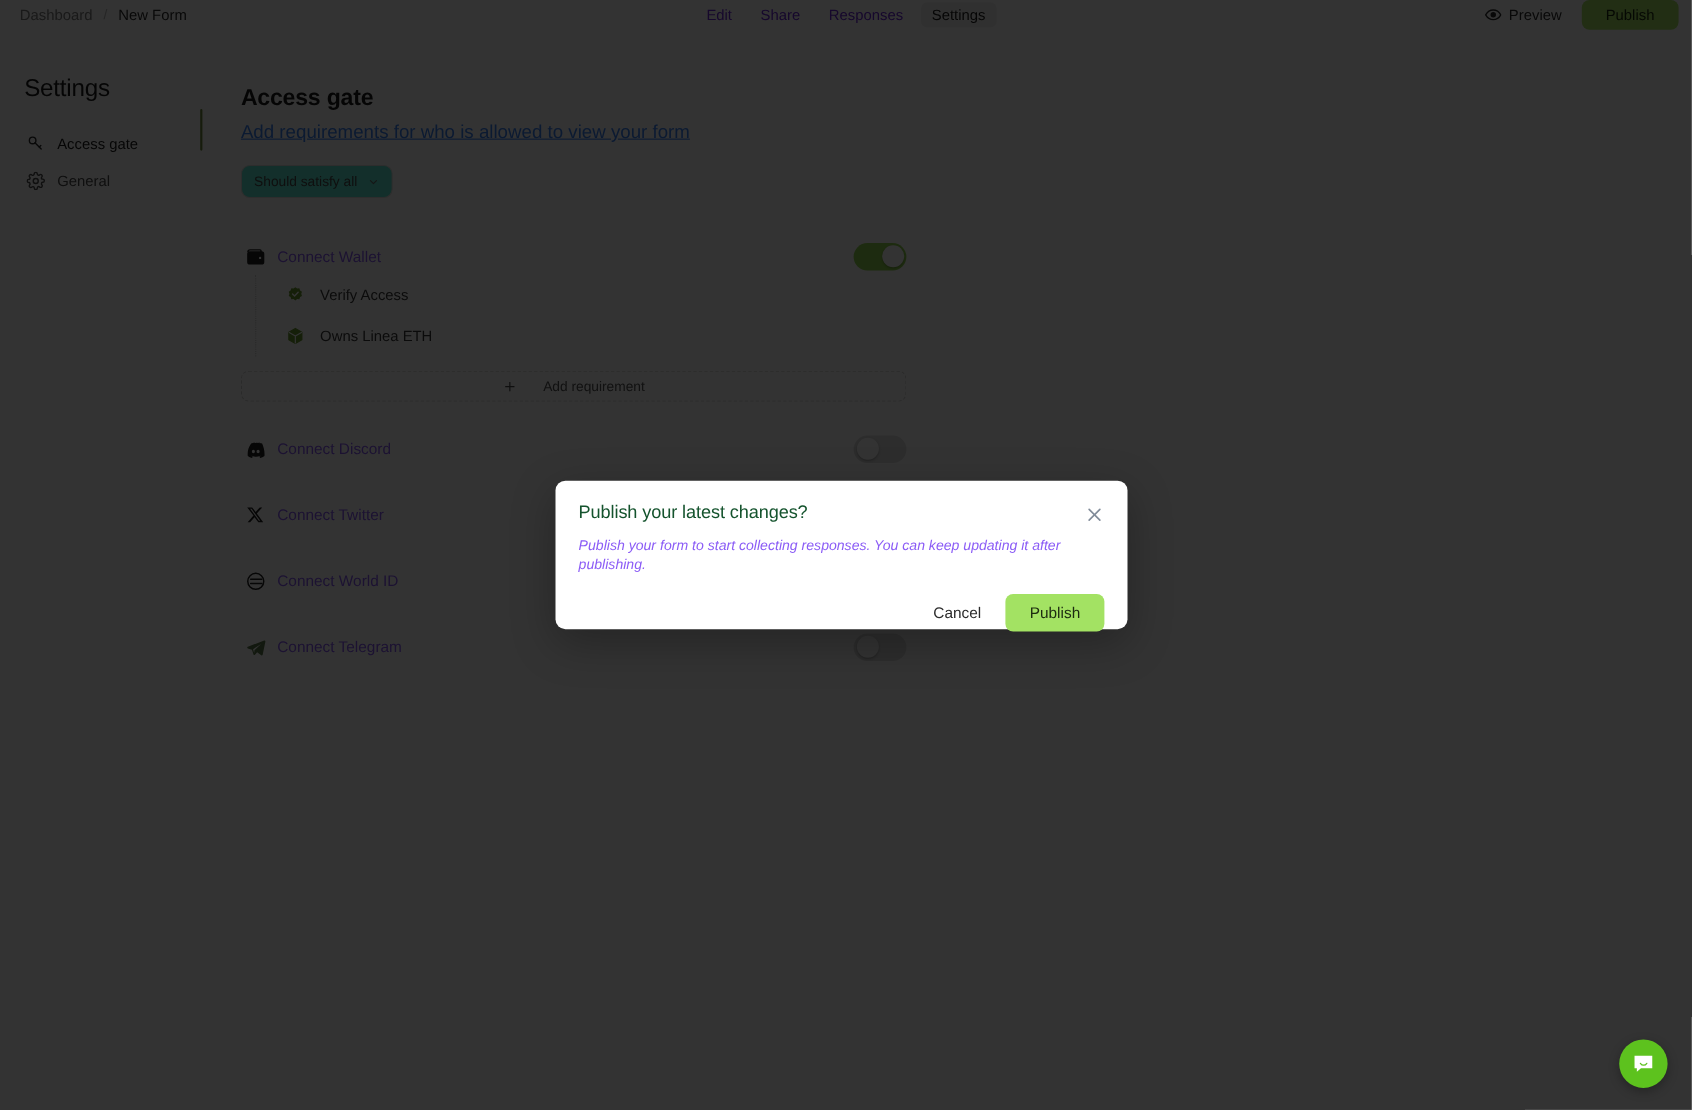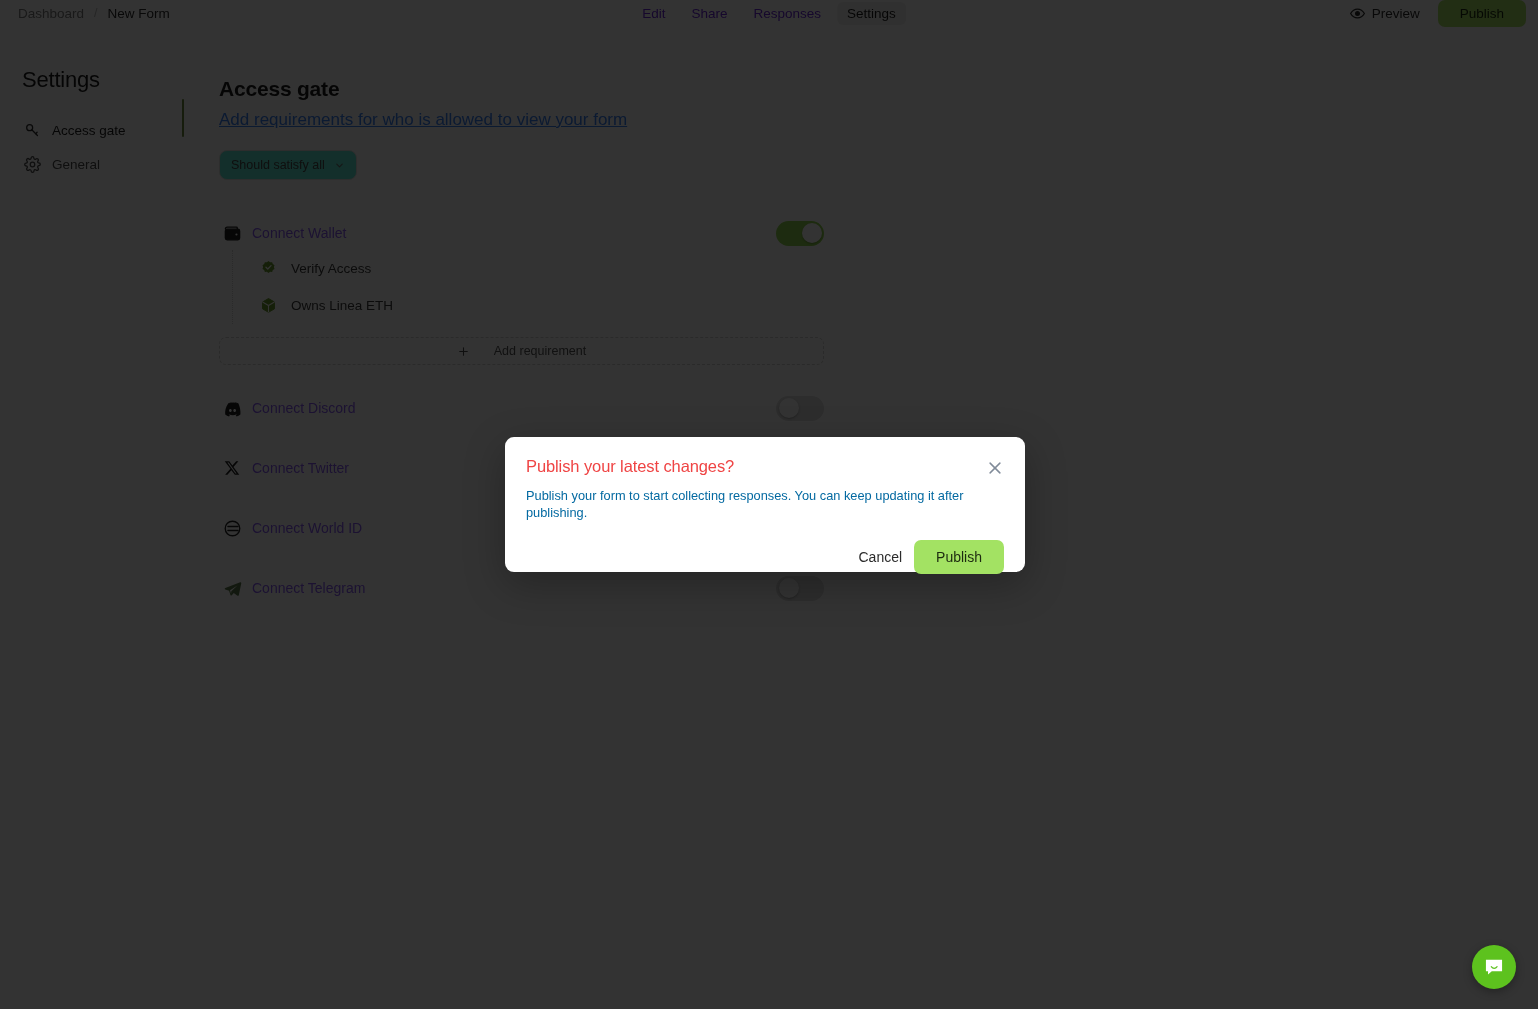--- a/index.html
+++ b/index.html
@@ -271,41 +271,43 @@
     z-index: 60;
     padding: 20px 21px 0 21px;
   }
   .modal-head {
     display: flex;
     align-items: flex-start;
     justify-content: space-between;
   }
   .modal-title {
     font-size: 16.5px;
-    color: #ef4444;
+    color: #14532d;
     font-weight: 400;
     letter-spacing: -0.1px;
   }
   .modal-close {
     width: 18px; height: 18px;
     cursor: pointer;
     flex: 0 0 18px;
     margin-top: 2px;
   }
   .modal-desc {
     margin-top: 10px;
     font-size: 12.8px;
-    color: #0369a1;
+    color: #8b5cf6;
     line-height: 1.35;
+    font-style: italic;
   }
   .modal-actions {
     margin-top: 18px;
     display: flex;
     align-items: center;
     justify-content: flex-end;
+    gap: 10px;
   }
   .btn-cancel {
     background: transparent;
     border: none;
     font-size: 14px;
     color: #2b2b2b;
     padding: 8px 12px;
     cursor: pointer;
     font-family: "Liberation Sans", sans-serif;
   }

